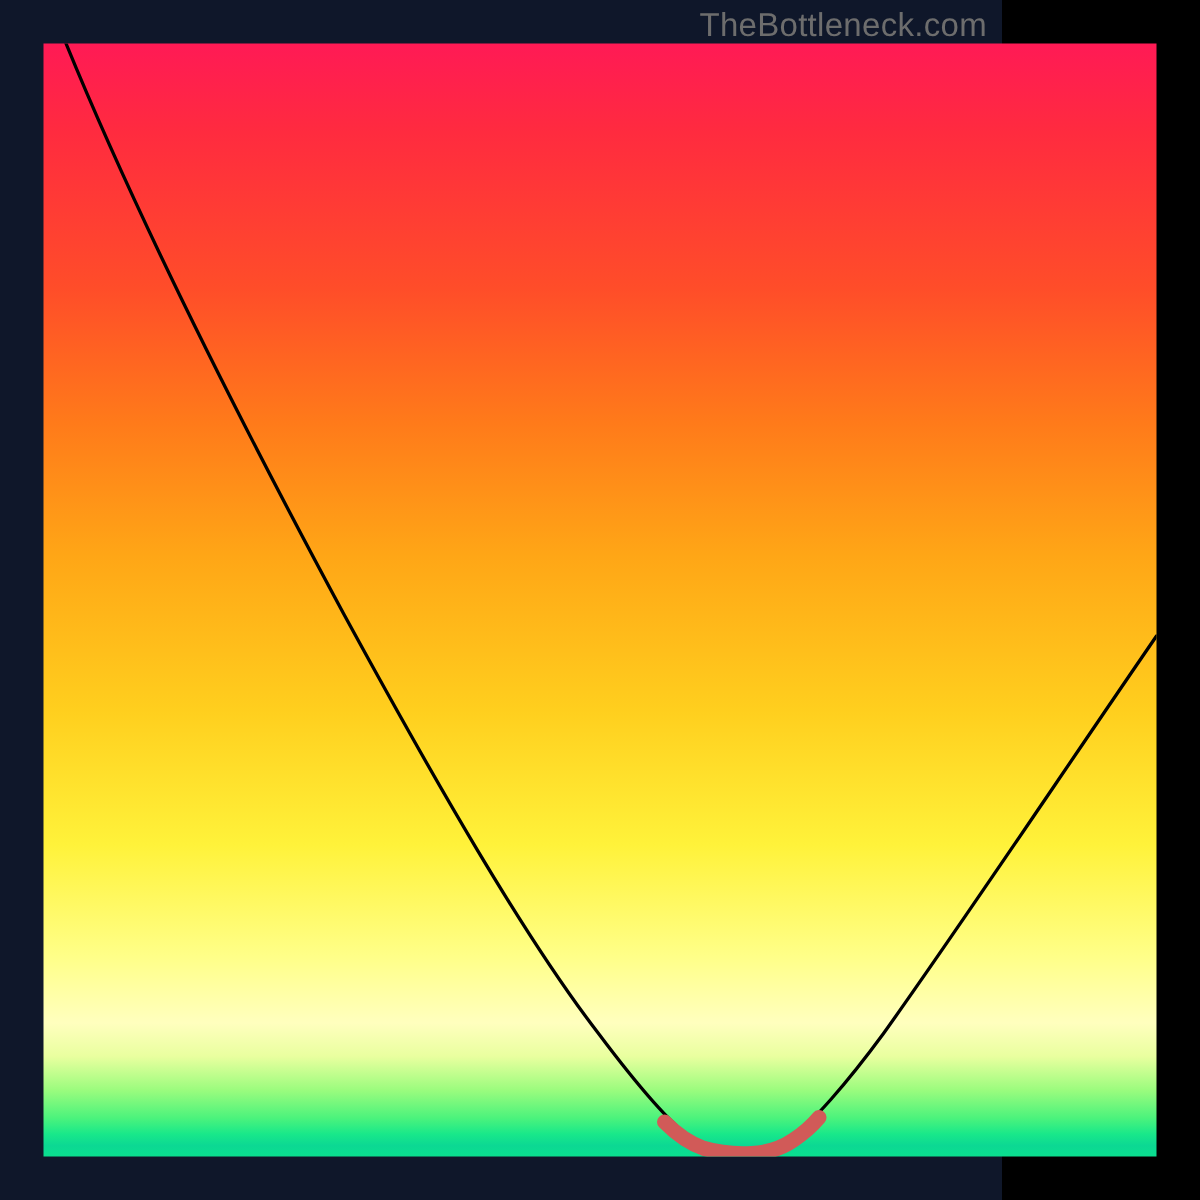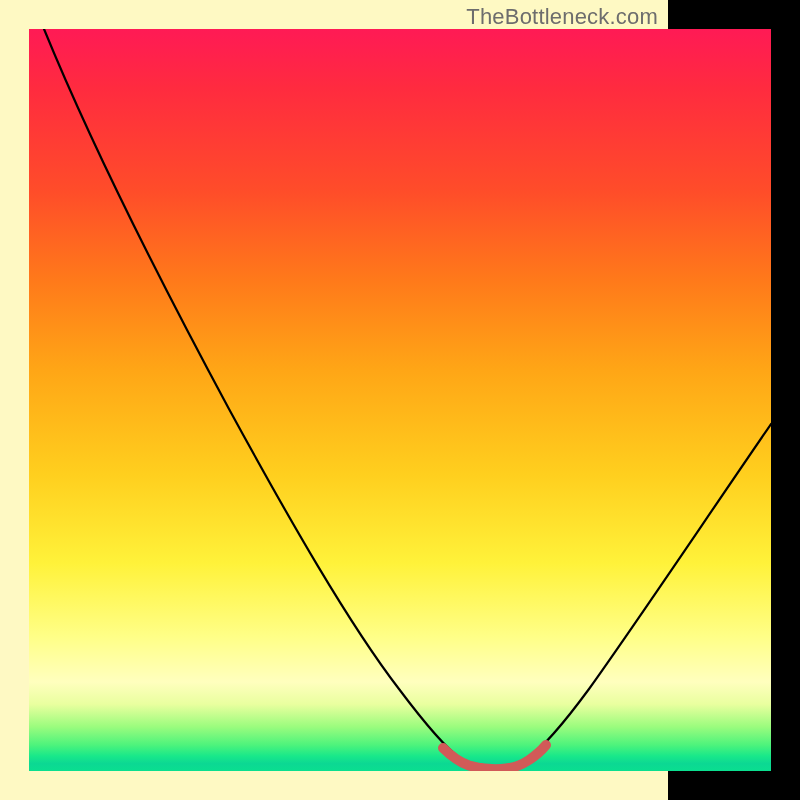--- a/index.html
+++ b/index.html
@@ -8,21 +8,21 @@
     width: 800px;
     height: 800px;
     background: #000;
     overflow: hidden;
     font-family: Arial, Helvetica, sans-serif;
   }
   .frame {
     position: relative;
     width: 668px;
     height: 800px;
-    background: #fef9c3;
+    background: #0f172a;
   }
   .plot {
     position: absolute;
     left: 29px;
     top: 29px;
     width: 742px;
     height: 742px;
     
     background: linear-gradient(to bottom,
       #ff1a55 0%,

